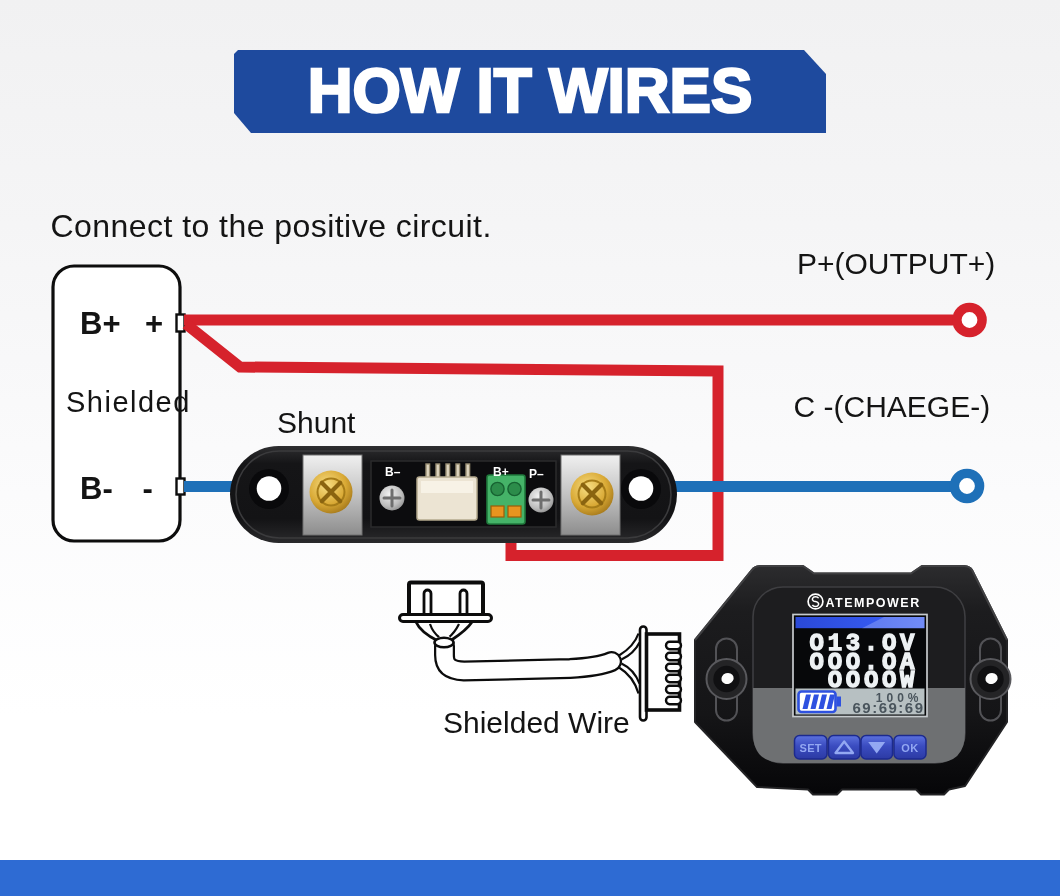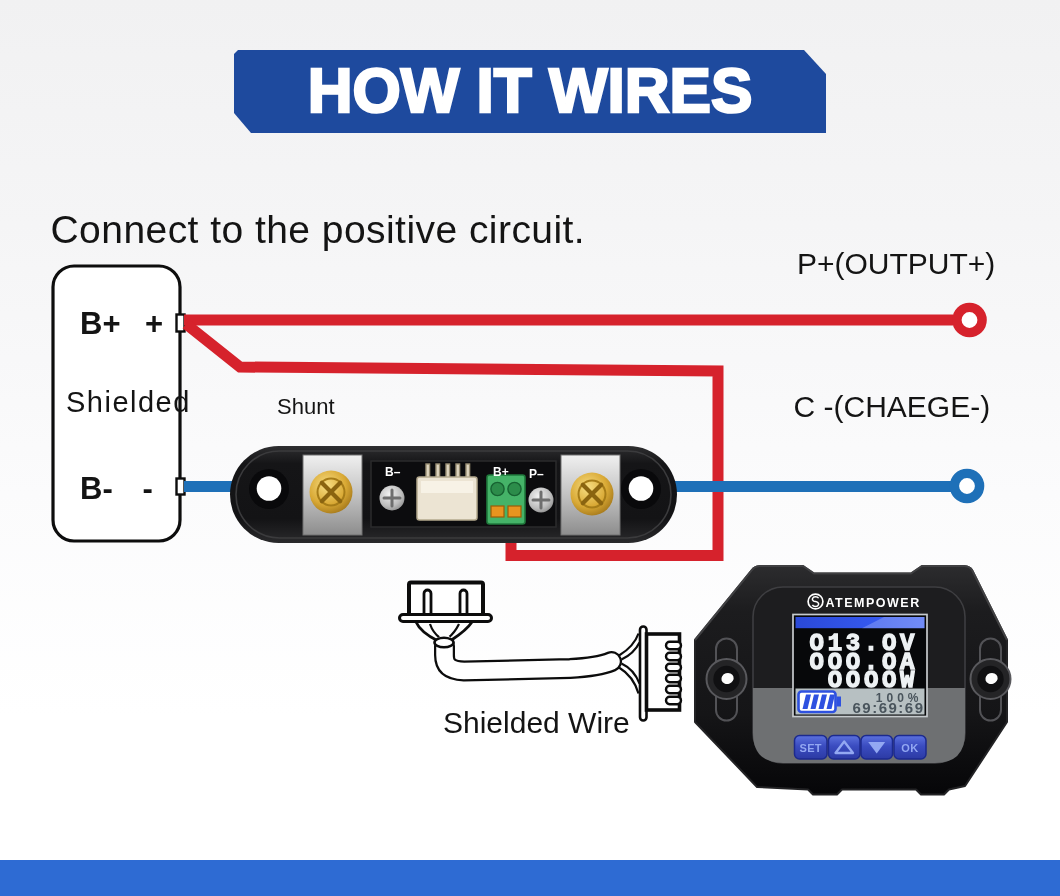--- a/index.html
+++ b/index.html
@@ -15,26 +15,26 @@
   #botbar{position:absolute;left:0;top:860px;width:1060px;height:36px;background:#2e6bd3;}
 </style>
 </head>
 <body>
 <div id="page">
   <div id="banner">
       <div class="t">HOW IT WIRES</div>
     </div>
   <div id="botbar"></div>
 
-  <div class="txt" style="left:50.5px;top:207.5px;font-size:39px;letter-spacing:0.45px;">Connect to the positive circuit.</div>
+  <div class="txt" style="left:50.5px;top:207.5px;font-size:32px;letter-spacing:0.45px;">Connect to the positive circuit.</div>
 
   <div class="txt" style="left:797px;top:247px;font-size:30px;">P+(OUTPUT+)</div>
   <div class="txt" style="left:793.5px;top:389.5px;font-size:30px;">C&nbsp;-(CHAEGE-)</div>
 
-  <div class="txt" style="left:277px;top:394px;font-size:22px;">Shunt</div>
+  <div class="txt" style="left:277px;top:406px;font-size:30px;">Shunt</div>
   <div class="txt" style="left:424px;top:705.5px;font-size:30px;margin-left:19px;">Shielded Wire</div>
 
   <div class="txt" style="left:80px;top:305.5px;font-size:31px;font-weight:bold;">B+</div>
   <div class="txt" style="left:145px;top:305.5px;font-size:31px;font-weight:bold;">+</div>
   <div class="txt" style="left:66px;top:386px;font-size:29px;letter-spacing:1.5px;">Shielded</div>
   <div class="txt" style="left:80px;top:470.5px;font-size:31px;font-weight:bold;">B-</div>
   <div class="txt" style="left:142.5px;top:470.5px;font-size:31px;font-weight:bold;">-</div>
 
   <svg id="art" width="1060" height="896" viewBox="0 0 1060 896" style="position:absolute;left:0;top:0;">
 

